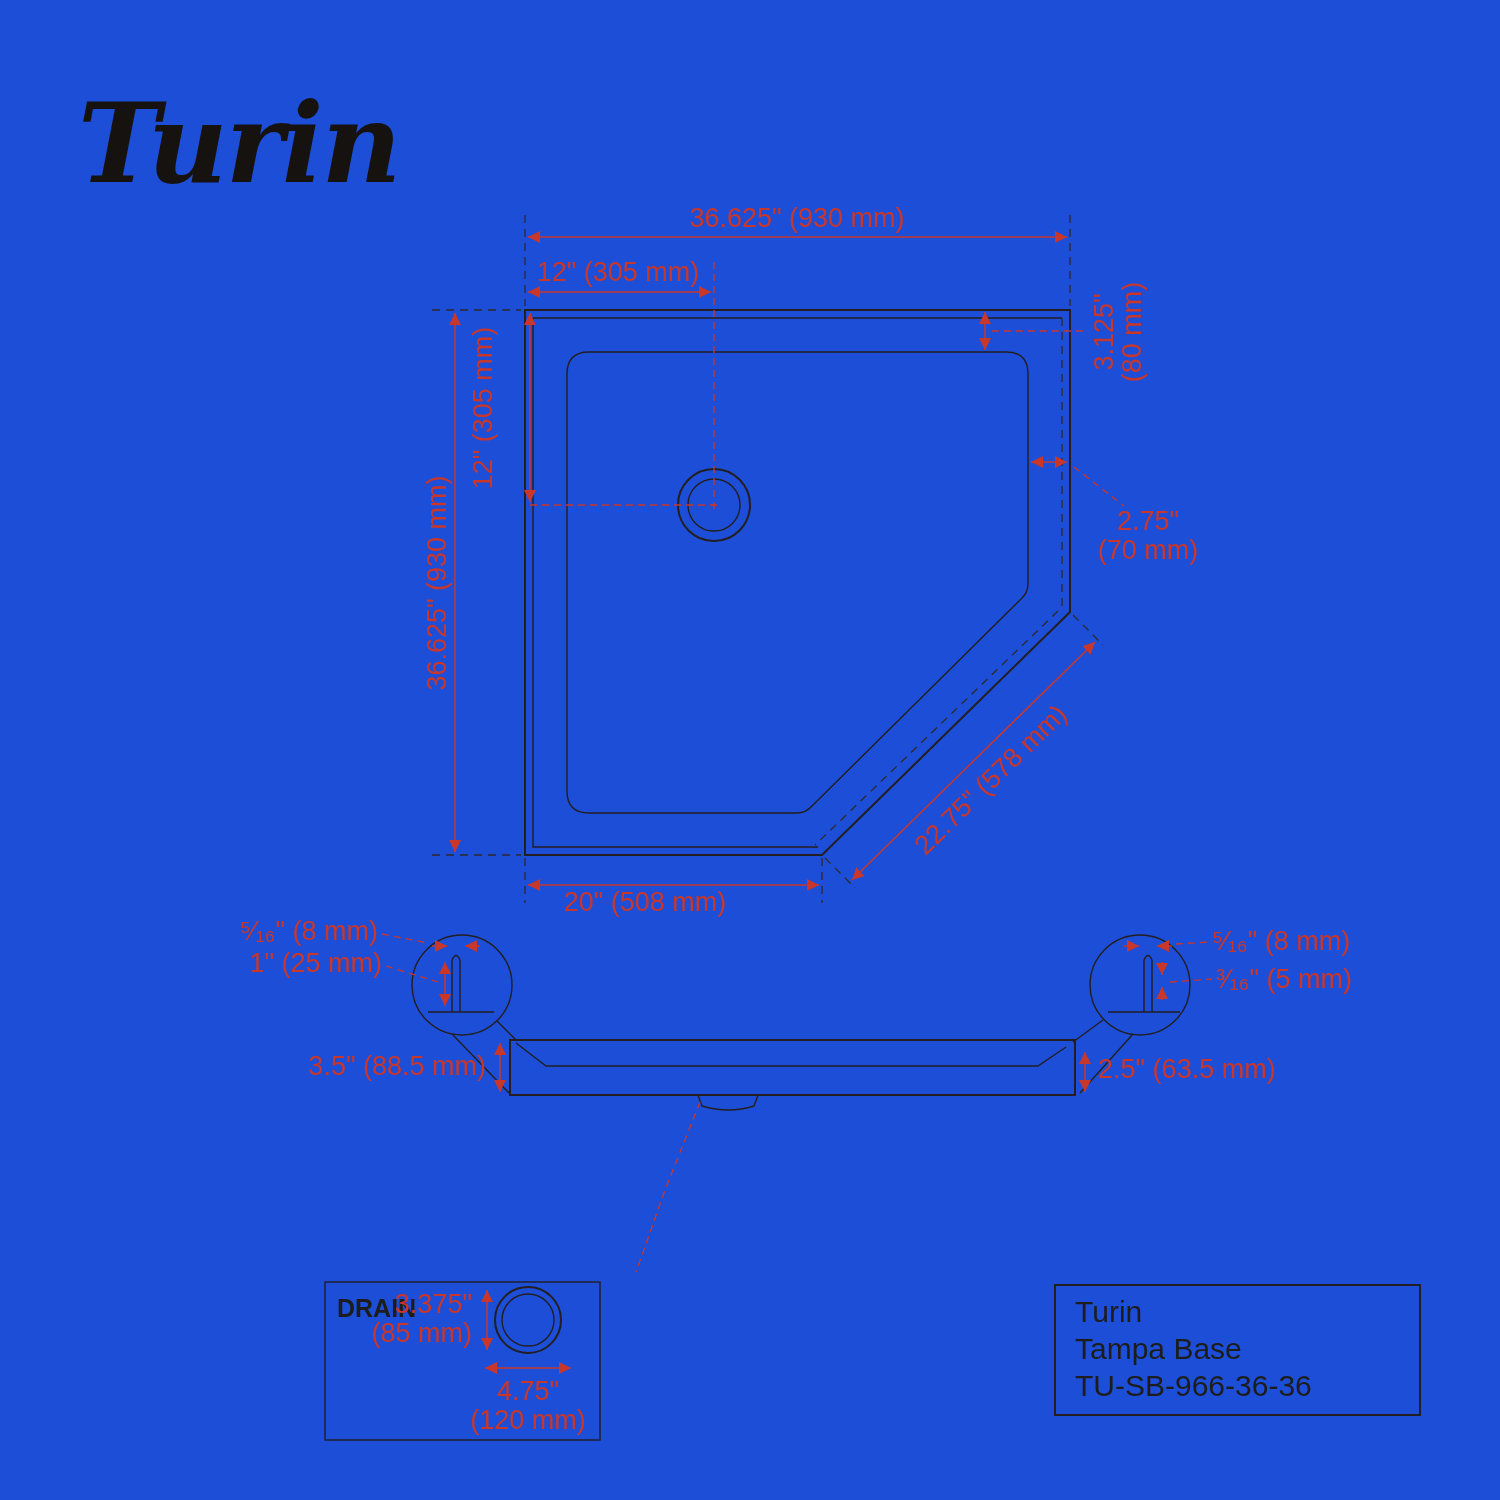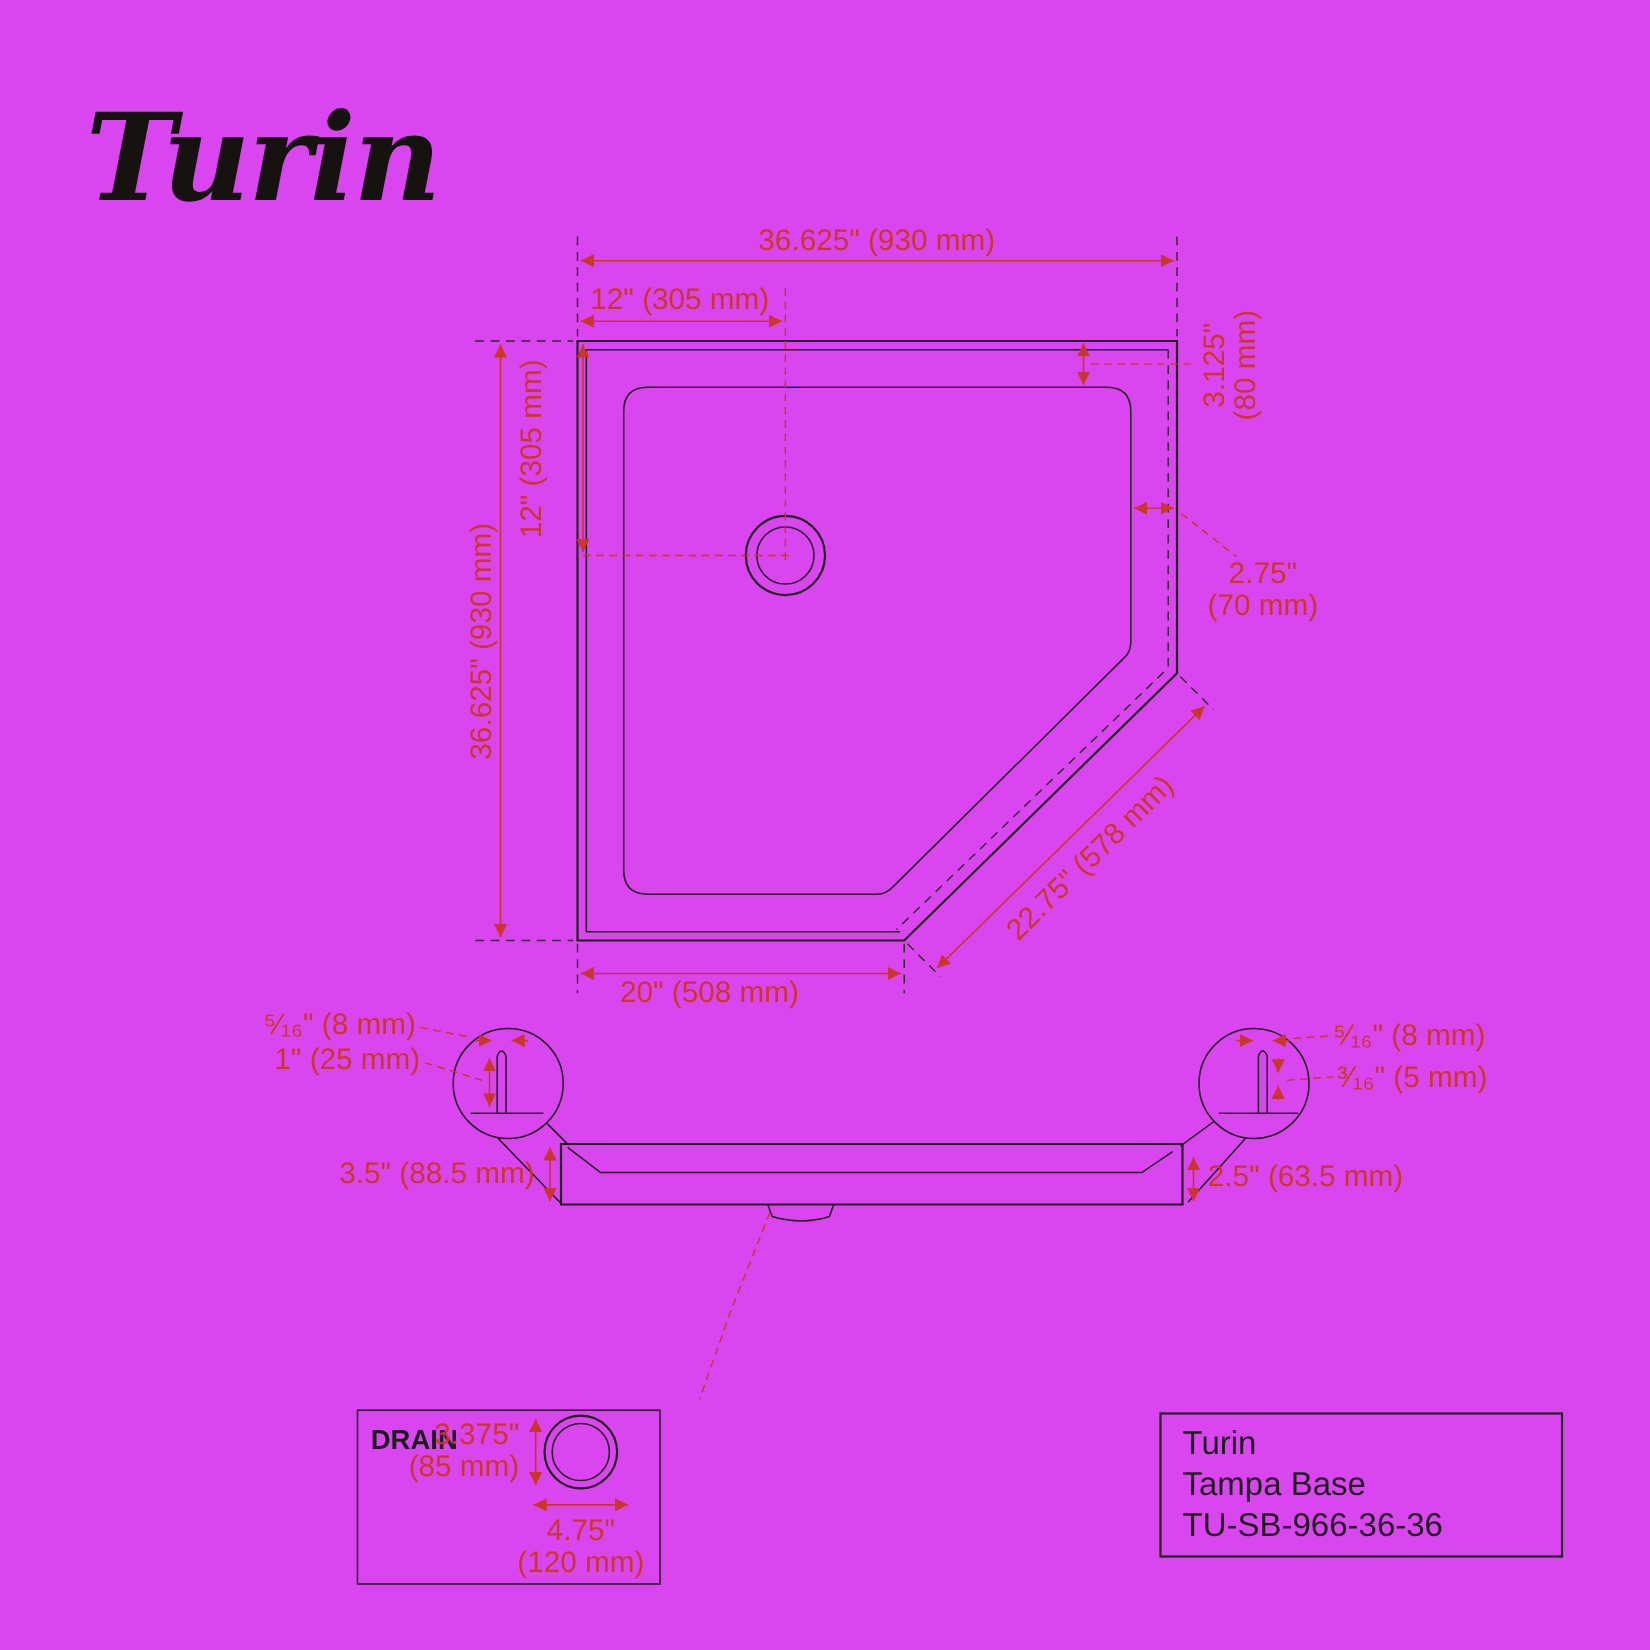--- a/index.html
+++ b/index.html
@@ -1,16 +1,16 @@
 <!DOCTYPE html>
 <html><head>
 <meta charset="utf-8">
 <style>
   html,body{margin:0;padding:0;background:#fff;}
-  .page{width:1500px;height:1500px;position:relative;background:#d946ef;overflow:hidden;}
+  .page{width:1500px;height:1500px;position:relative;background:#1d4ed8;overflow:hidden;}
   svg{position:absolute;left:0;top:0;}
   .logo-text{font-family:"DejaVu Serif",serif;font-style:italic;font-weight:bold;font-size:110px;fill:#161210;letter-spacing:-2px;}
   .dim-text{fill:#c9372b;font-family:"Liberation Sans",sans-serif;font-size:27px;}
   .blk-text{fill:#1d1d1b;font-family:"Liberation Sans",sans-serif;font-size:30px;}
   .drain-label{fill:#1d1d1b;font-family:"Liberation Sans",sans-serif;font-size:25px;font-weight:bold;}
   .s-blk{stroke:#231f20;stroke-width:2;fill:none;}
   .s-blk-thin{stroke:#231f20;stroke-width:1.4;fill:none;}
   .s-dash{stroke:#2e2a2b;stroke-width:1.3;fill:none;stroke-dasharray:8 6;}
   .s-dim{stroke:#c9372b;stroke-width:1.5;fill:none;}
   .s-rdash{stroke:#c9372b;stroke-width:1.3;fill:none;stroke-dasharray:7 5;}

